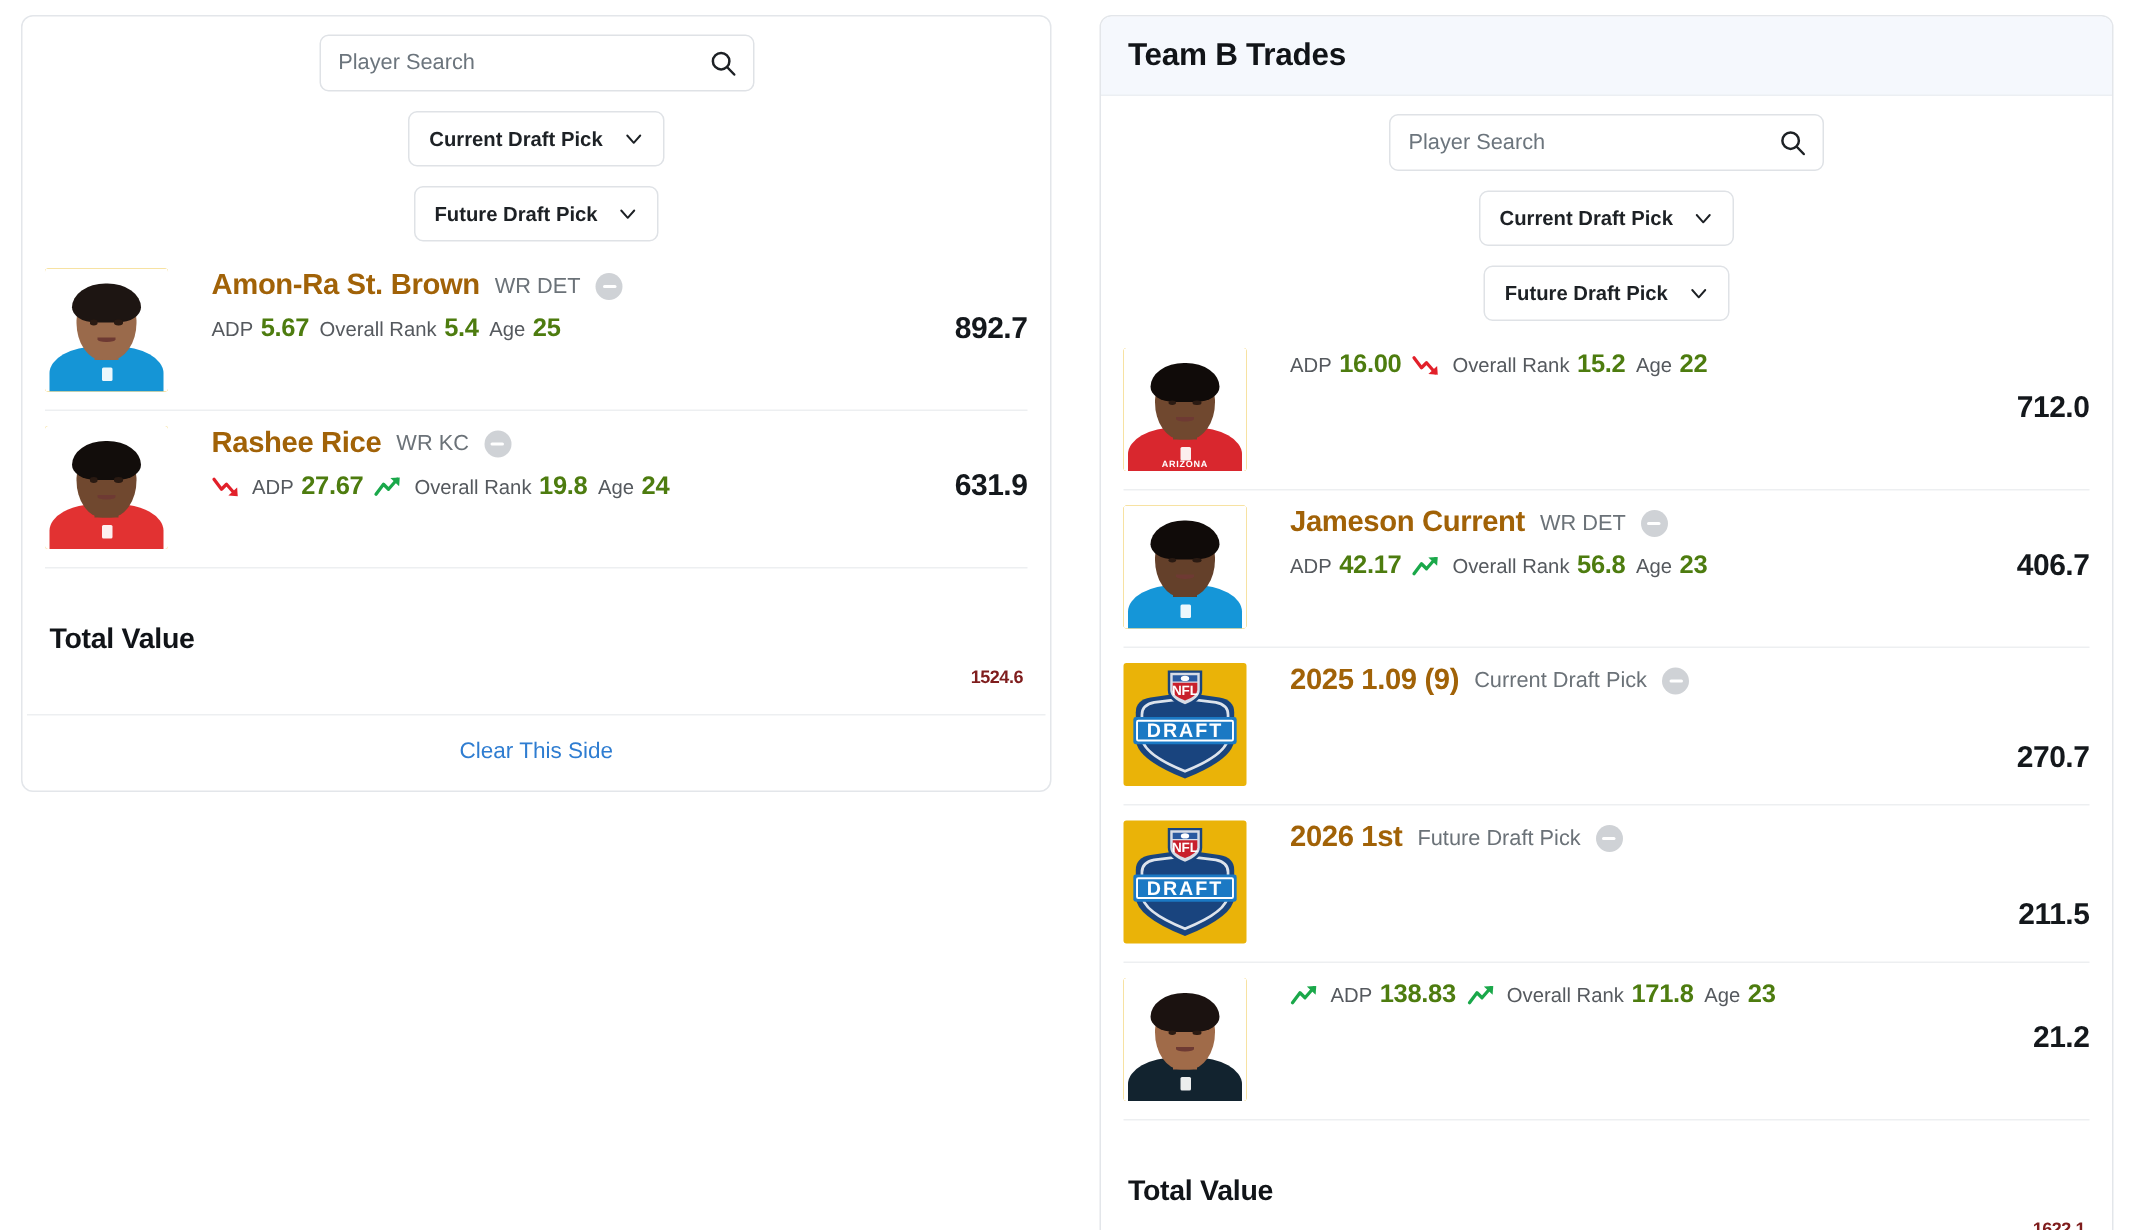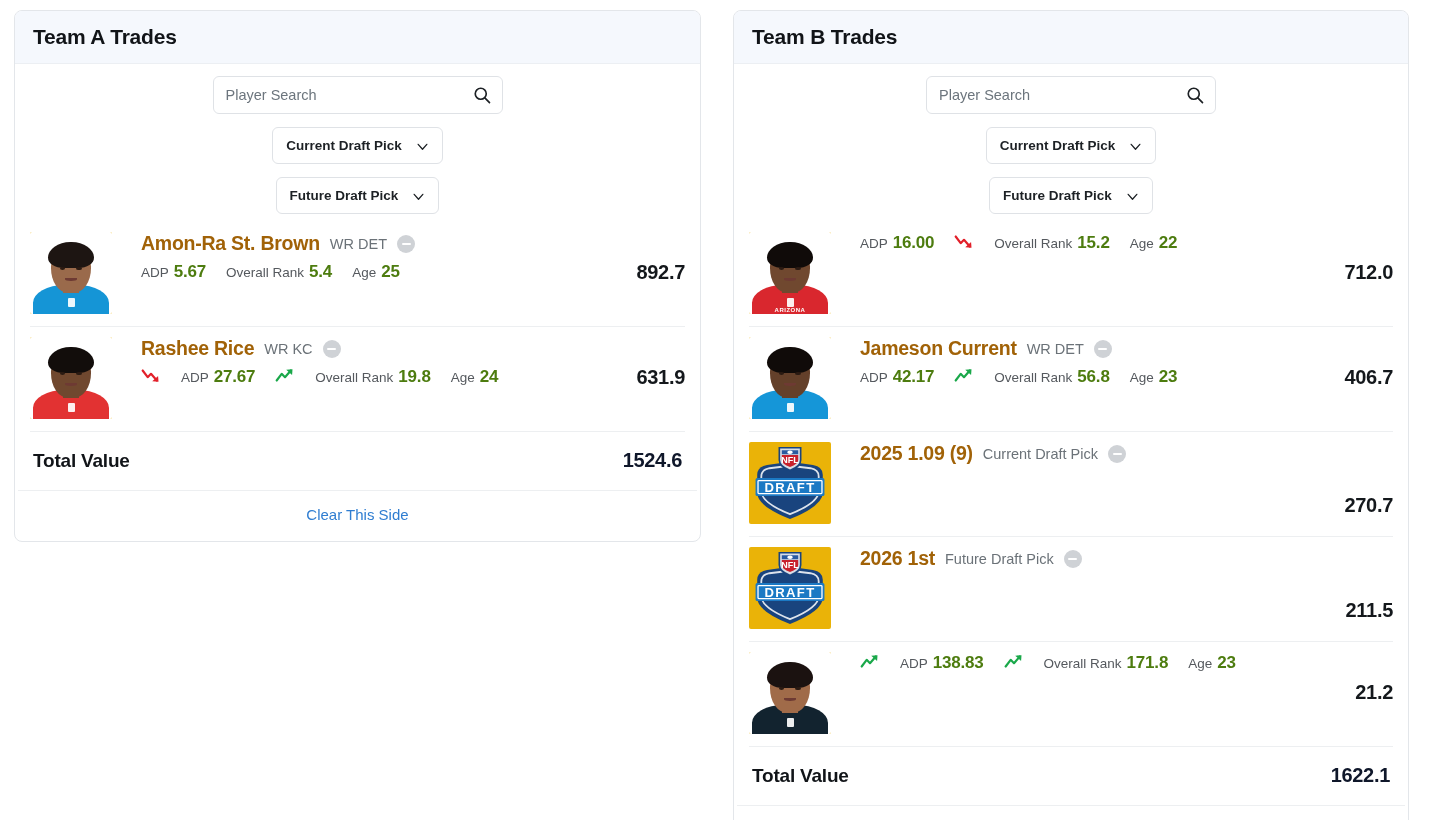--- a/index.html
+++ b/index.html
@@ -190,22 +190,22 @@
     align-items: center; justify-content: center;
     cursor: pointer;
     flex: 0 0 auto;
   }
   .remove-btn .bar {
     width: 9px; height: 2px; background: #ffffff; border-radius: 1px;
   }
 
   .row-line2 {
     display: flex;
-    align-items: flex-start;
-    gap: 20px;
+    align-items: flex-end;
+    gap: 7px;
     flex-wrap: nowrap;
     line-height: 1;
   }
   .stat { display: inline-flex; align-items: baseline; gap: 5px; white-space: nowrap; }
   .stat-label { font-size: 13.5px; color: #55595e; }
   .stat-value { font-size: 17px; font-weight: bold; color: #4d7c0f; letter-spacing: -0.2px; }
   .trend { width: 20px; height: 15px; flex: 0 0 auto; }
 
   .row-value {
     position: absolute;
@@ -225,41 +225,38 @@
     align-items: center;
     justify-content: space-between;
     padding: 17px 15px 18px 15px;
     border-bottom: 1px solid #edeff1;
     margin: 0 3px;
   }
   .total-label {
     font-size: 19px; font-weight: bold; color: #111418; letter-spacing: -0.2px;
   }
   .total-value {
-    font-size: 20px; font-weight: bold; color: #0f172a; letter-spacing: -0.3px;
+    font-size: 12px; font-weight: bold; color: #7f1d1d; letter-spacing: -0.3px; margin-top: 48px;
   }
   .clear-wrap {
     text-align: center;
     padding: 15px 0 17px 0;
   }
   .clear-link {
     font-size: 15px;
     color: #2f7dd1;
     text-decoration: none;
     cursor: pointer;
   }
 </style>
 </head>
 <body>
 
 <div class="stage">
   <div class="panel" id="panel-a">
-      <div class="panel-header">
-        <div class="panel-title">Team A Trades</div>
-      </div>
       <div class="controls">
         <div class="search-box">
           <input type="text" value="" placeholder="Player Search" style="">
           <span class="search-icon">
             <svg viewBox="0 0 24 24" width="20" height="20" fill="none" stroke="#1d2125" stroke-width="2" stroke-linecap="round">
               <circle cx="10.5" cy="10.5" r="6.6"></circle>
               <line x1="15.4" y1="15.4" x2="21" y2="21.2"></line>
             </svg>
           </span>
         </div>

